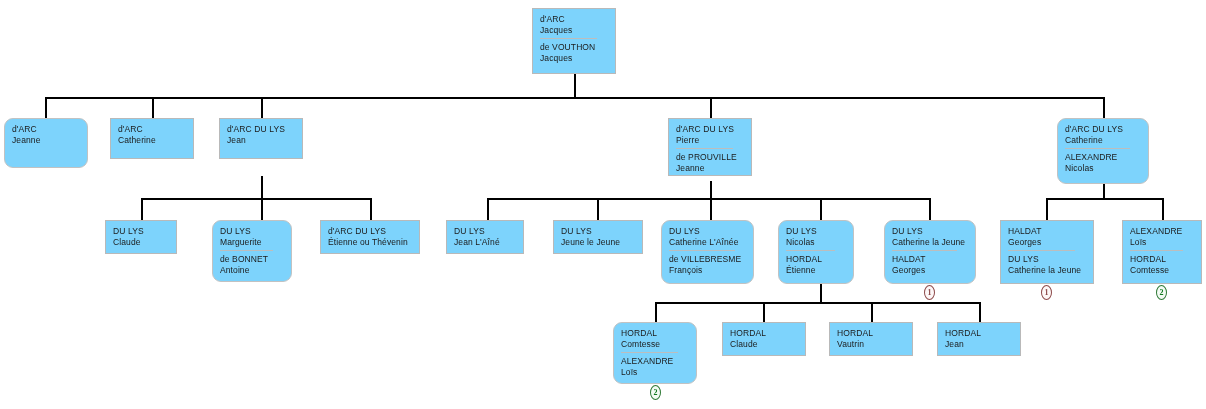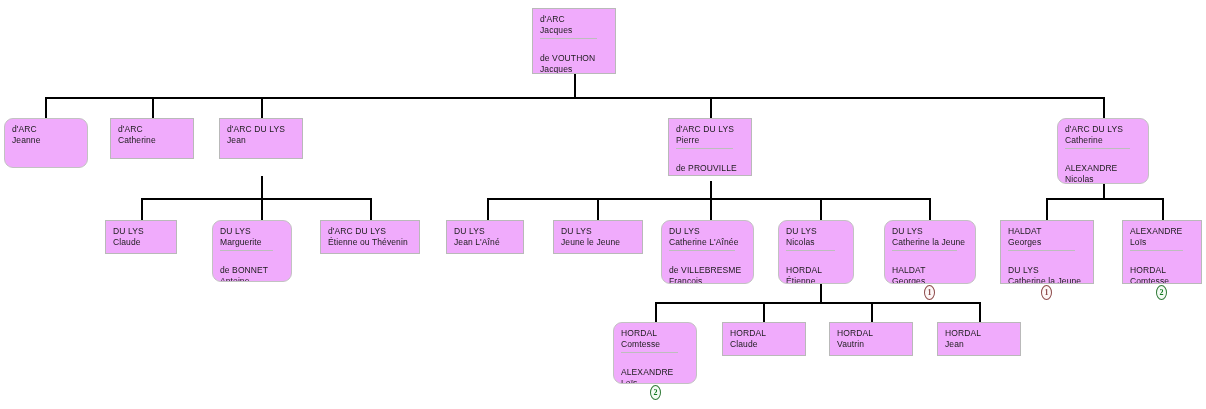--- a/index.html
+++ b/index.html
@@ -14,40 +14,40 @@
   
   .ln{position:absolute;background:#000000;}
   .ln.h{height:2px;}
   .ln.v{width:2px;}
 
   
   .node{
     position:absolute;
     box-sizing:border-box;
     border:1px solid #b9b9b9;
-    background:#f0abfc;
+    background:#7dd3fc;
     padding:5px 18px 4px 7px;
     overflow:hidden;
   }
   .node.rounded{border-radius:9px;border-color:#c2c2c2;}
   .nm{
     font-size:8.5px;
     line-height:10.5px;
     color:#1b1b1b;
     white-space:nowrap;
     letter-spacing:.1px;
   }
   .nm .sur{display:block;}
   .nm .giv{display:block;}
   .sep{
     height:0;
     border-top:1px solid #bdbdbd;
     margin:3px 0 3px 0;
   }
-  .spouse{margin-top:14px;}
+  .spouse{margin-top:3px;}
 
   
   .marker{
     position:absolute;
     width:11px;height:15px;
     border-radius:50%;
     box-sizing:border-box;
     font-size:8px;
     line-height:13px;
     text-align:center;

